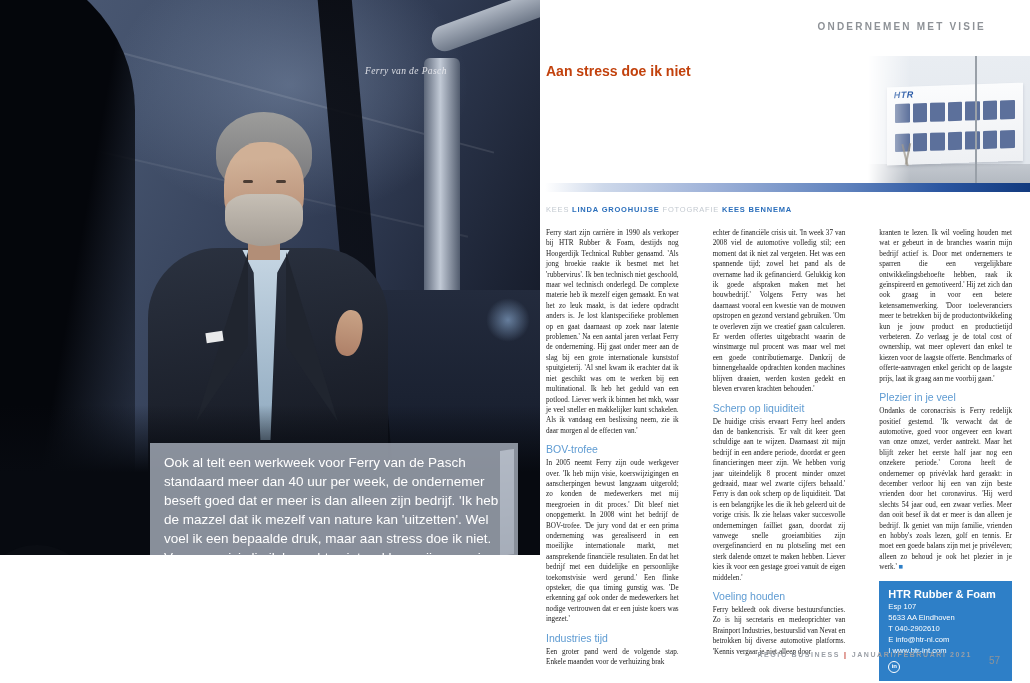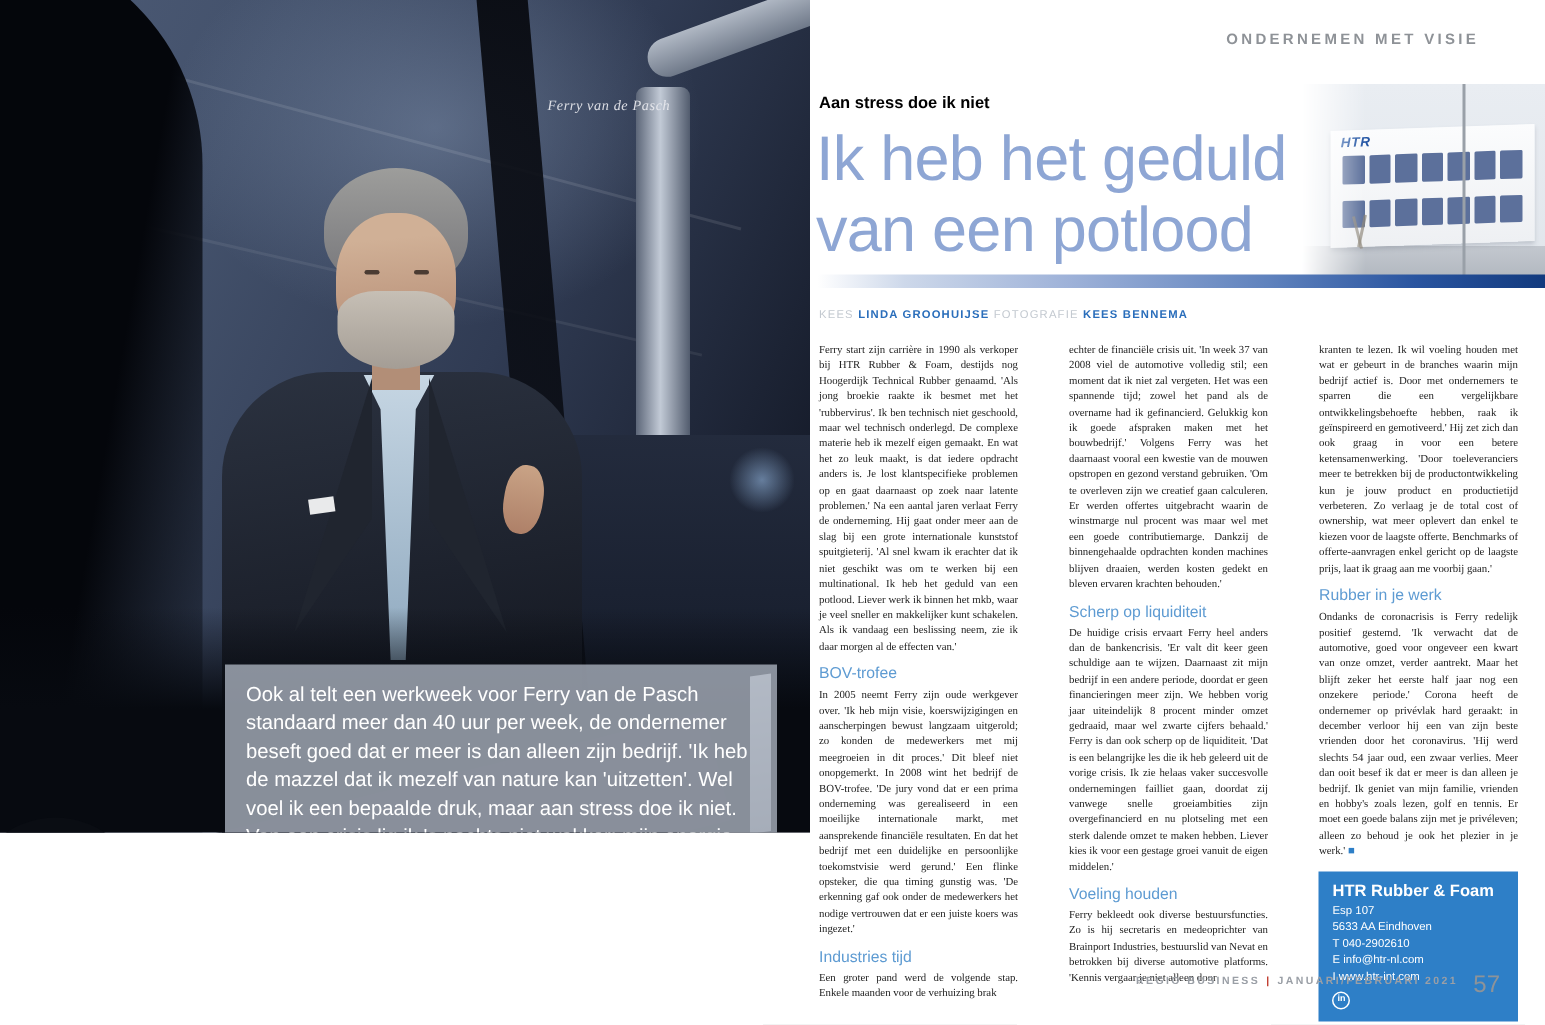--- a/index.html
+++ b/index.html
@@ -92,21 +92,21 @@
   .bp-row { position:absolute; left:6%; width:88%; height:24%; display:flex; gap:3px; }
   .bp-row.r1 { top:22%; } .bp-row.r2 { top:60%; }
   .win { flex:1; background:#5c709b; border-radius:1px; }
   .bp-logo { position:absolute; left:5%; top:4%; color:#2456a4; font-weight:700; font-size:9px;
     font-style:italic; letter-spacing:.5px; }
   .bp-pole { position:absolute; left:66%; top:-4%; width:2px; height:104%; background:#99a0a8; }
   .bp-tree-a, .bp-tree-b { position:absolute; width:2px; height:22px; background:#8b8478; opacity:.7; }
   .bp-tree-a { left:22%; bottom:18%; transform:rotate(-14deg); }
   .bp-tree-b { left:24%; bottom:19%; transform:rotate(12deg); }
 
-  .kicker { position:absolute; left:6px; top:63px; color:#000000; font-size:11px; font-weight:700; }
+  .kicker { position:absolute; left:6px; top:63px; color:#c2410c; font-size:14px; font-weight:700; }
   .title { position:absolute; left:4px; top:82px; color:#8ea6d4; font-size:42px; line-height:47px;
     font-weight:300; letter-spacing:-0.5px; }
   .title span { display:block; }
   .title-bar { position:absolute; left:5px; top:183px; width:485px; height:9px;
     background:linear-gradient(to right,#ffffff 0%,#cdd8ea 12%,#9db1d8 35%,#5f82bd 62%,#2a55a0 82%,#123a7e 100%); }
 
   .byline { position:absolute; left:6px; top:205px; font-size:7.5px; letter-spacing:.8px; color:#c3c9d0; }
   .byline b { color:#2a6ebb; font-weight:700;text-align:right; }
 
   .columns { position:absolute; left:6px; top:228px; width:466px; display:flex; gap:34px; }
@@ -118,21 +118,21 @@
 
   .contact-box { margin-top:8px; background:#2e7fc7; color:#fff; padding:8px 9px;
     font-size:7.6px; line-height:11px; }
   .contact-company { font-weight:700; font-size:11px; margin-bottom:1px; }
   .linkedin-icon { margin-top:5px; width:12px; height:12px; border:1px solid #fff; border-radius:50%;
     display:flex; align-items:center; justify-content:center; font-size:6px; font-weight:700; }
 
   .footer-line { position:absolute; right:58px; bottom:25px; color:#9a9fa6;
     font-size:7px; font-weight:700; letter-spacing:1.6px; }
   .footer-sep { color:#c0392b; padding:0 4px; }
-  .page-number { position:absolute; right:30px; bottom:17px; color:#8d9399; font-size:16px; font-weight:300;text-align:right; }
+  .page-number { position:absolute; right:30px; bottom:17px; color:#8d9399; font-size:10px; font-weight:300;text-align:right; }
 </style>
 </head>
 <body>
 
 <div id="spread">
 
   <div id="left-page">
     <div class="glow-top"></div>
     <div class="glass-line1"></div>
     <div class="glass-line2"></div>
@@ -196,24 +196,20 @@
             <i class="win"></i>
         </div>
       </div>
       <div class="bp-pole"></div>
       <div class="bp-tree-a"></div>
       <div class="bp-tree-b"></div>
     </div>
 
     <div class="kicker">Aan stress doe ik niet</div>
 
-    <h1 class="title">
-        <span>Ik heb het geduld</span>
-        <span>van een potlood</span>
-      </h1>
 
     <div class="title-bar"></div>
 
     <div class="byline">
       <span>KEES</span>
       <b>LINDA GROOHUIJSE</b>
       <span>FOTOGRAFIE</span>
       <b>KEES BENNEMA</b>
     </div>
 
@@ -230,21 +226,21 @@
       <div class="col">
         <p>echter de financiële crisis uit. 'In week 37 van 2008 viel de automotive volledig stil; een moment dat ik niet zal vergeten. Het was een spannende tijd; zowel het pand als de overname had ik gefinancierd. Gelukkig kon ik goede afspraken maken met het bouwbedrijf.' Volgens Ferry was het daarnaast vooral een kwestie van de mouwen opstropen en gezond verstand gebruiken. 'Om te overleven zijn we creatief gaan calculeren. Er werden offertes uitgebracht waarin de winstmarge nul procent was maar wel met een goede contributiemarge. Dankzij de binnengehaalde opdrachten konden machines blijven draaien, werden kosten gedekt en bleven ervaren krachten behouden.'</p>
         <h3>Scherp op liquiditeit</h3>
         <p>De huidige crisis ervaart Ferry heel anders dan de bankencrisis. 'Er valt dit keer geen schuldige aan te wijzen. Daarnaast zit mijn bedrijf in een andere periode, doordat er geen financieringen meer zijn. We hebben vorig jaar uiteindelijk 8 procent minder omzet gedraaid, maar wel zwarte cijfers behaald.' Ferry is dan ook scherp op de liquiditeit. 'Dat is een belangrijke les die ik heb geleerd uit de vorige crisis. Ik zie helaas vaker succesvolle ondernemingen failliet gaan, doordat zij vanwege snelle groeiambities zijn overgefinancierd en nu plotseling met een sterk dalende omzet te maken hebben. Liever kies ik voor een gestage groei vanuit de eigen middelen.'</p>
         <h3>Voeling houden</h3>
         <p>Ferry bekleedt ook diverse bestuursfuncties. Zo is hij secretaris en medeoprichter van Brainport Industries, bestuurslid van Nevat en betrokken bij diverse automotive platforms. 'Kennis vergaar je niet alleen door</p>
       </div>
 
       <div class="col">
         <p>kranten te lezen. Ik wil voeling houden met wat er gebeurt in de branches waarin mijn bedrijf actief is. Door met ondernemers te sparren die een vergelijkbare ontwikkelingsbehoefte hebben, raak ik geïnspireerd en gemotiveerd.' Hij zet zich dan ook graag in voor een betere ketensamenwerking. 'Door toeleveranciers meer te betrekken bij de productontwikkeling kun je jouw product en productietijd verbeteren. Zo verlaag je de total cost of ownership, wat meer oplevert dan enkel te kiezen voor de laagste offerte. Benchmarks of offerte-aanvragen enkel gericht op de laagste prijs, laat ik graag aan me voorbij gaan.'</p>
-        <h3>Rubber in je werk</h3>
+        <h3>Plezier in je veel</h3>
         <p><span>Ondanks de coronacrisis is Ferry redelijk positief gestemd. 'Ik verwacht dat de automotive, goed voor ongeveer een kwart van onze omzet, verder aantrekt. Maar het blijft zeker het eerste half jaar nog een onzekere periode.' Corona heeft de ondernemer op privévlak hard geraakt: in december verloor hij een van zijn beste vrienden door het coronavirus. 'Hij werd slechts 54 jaar oud, een zwaar verlies. Meer dan ooit besef ik dat er meer is dan alleen je bedrijf. Ik geniet van mijn familie, vrienden en hobby's zoals lezen, golf en tennis. Er moet een goede balans zijn met je privéleven; alleen zo behoud je ook het plezier in je werk.'</span> <span class="end-marker">■</span></p>
 
         <div class="contact-box">
           <div class="contact-company">HTR Rubber &amp; Foam</div>
           <div>Esp 107</div>
           <div>5633 AA Eindhoven</div>
           <div>T 040-2902610</div>
           <div>E info@htr-nl.com</div>
           <div>I www.htr-int.com</div>
           <div class="linkedin-icon">in</div>

